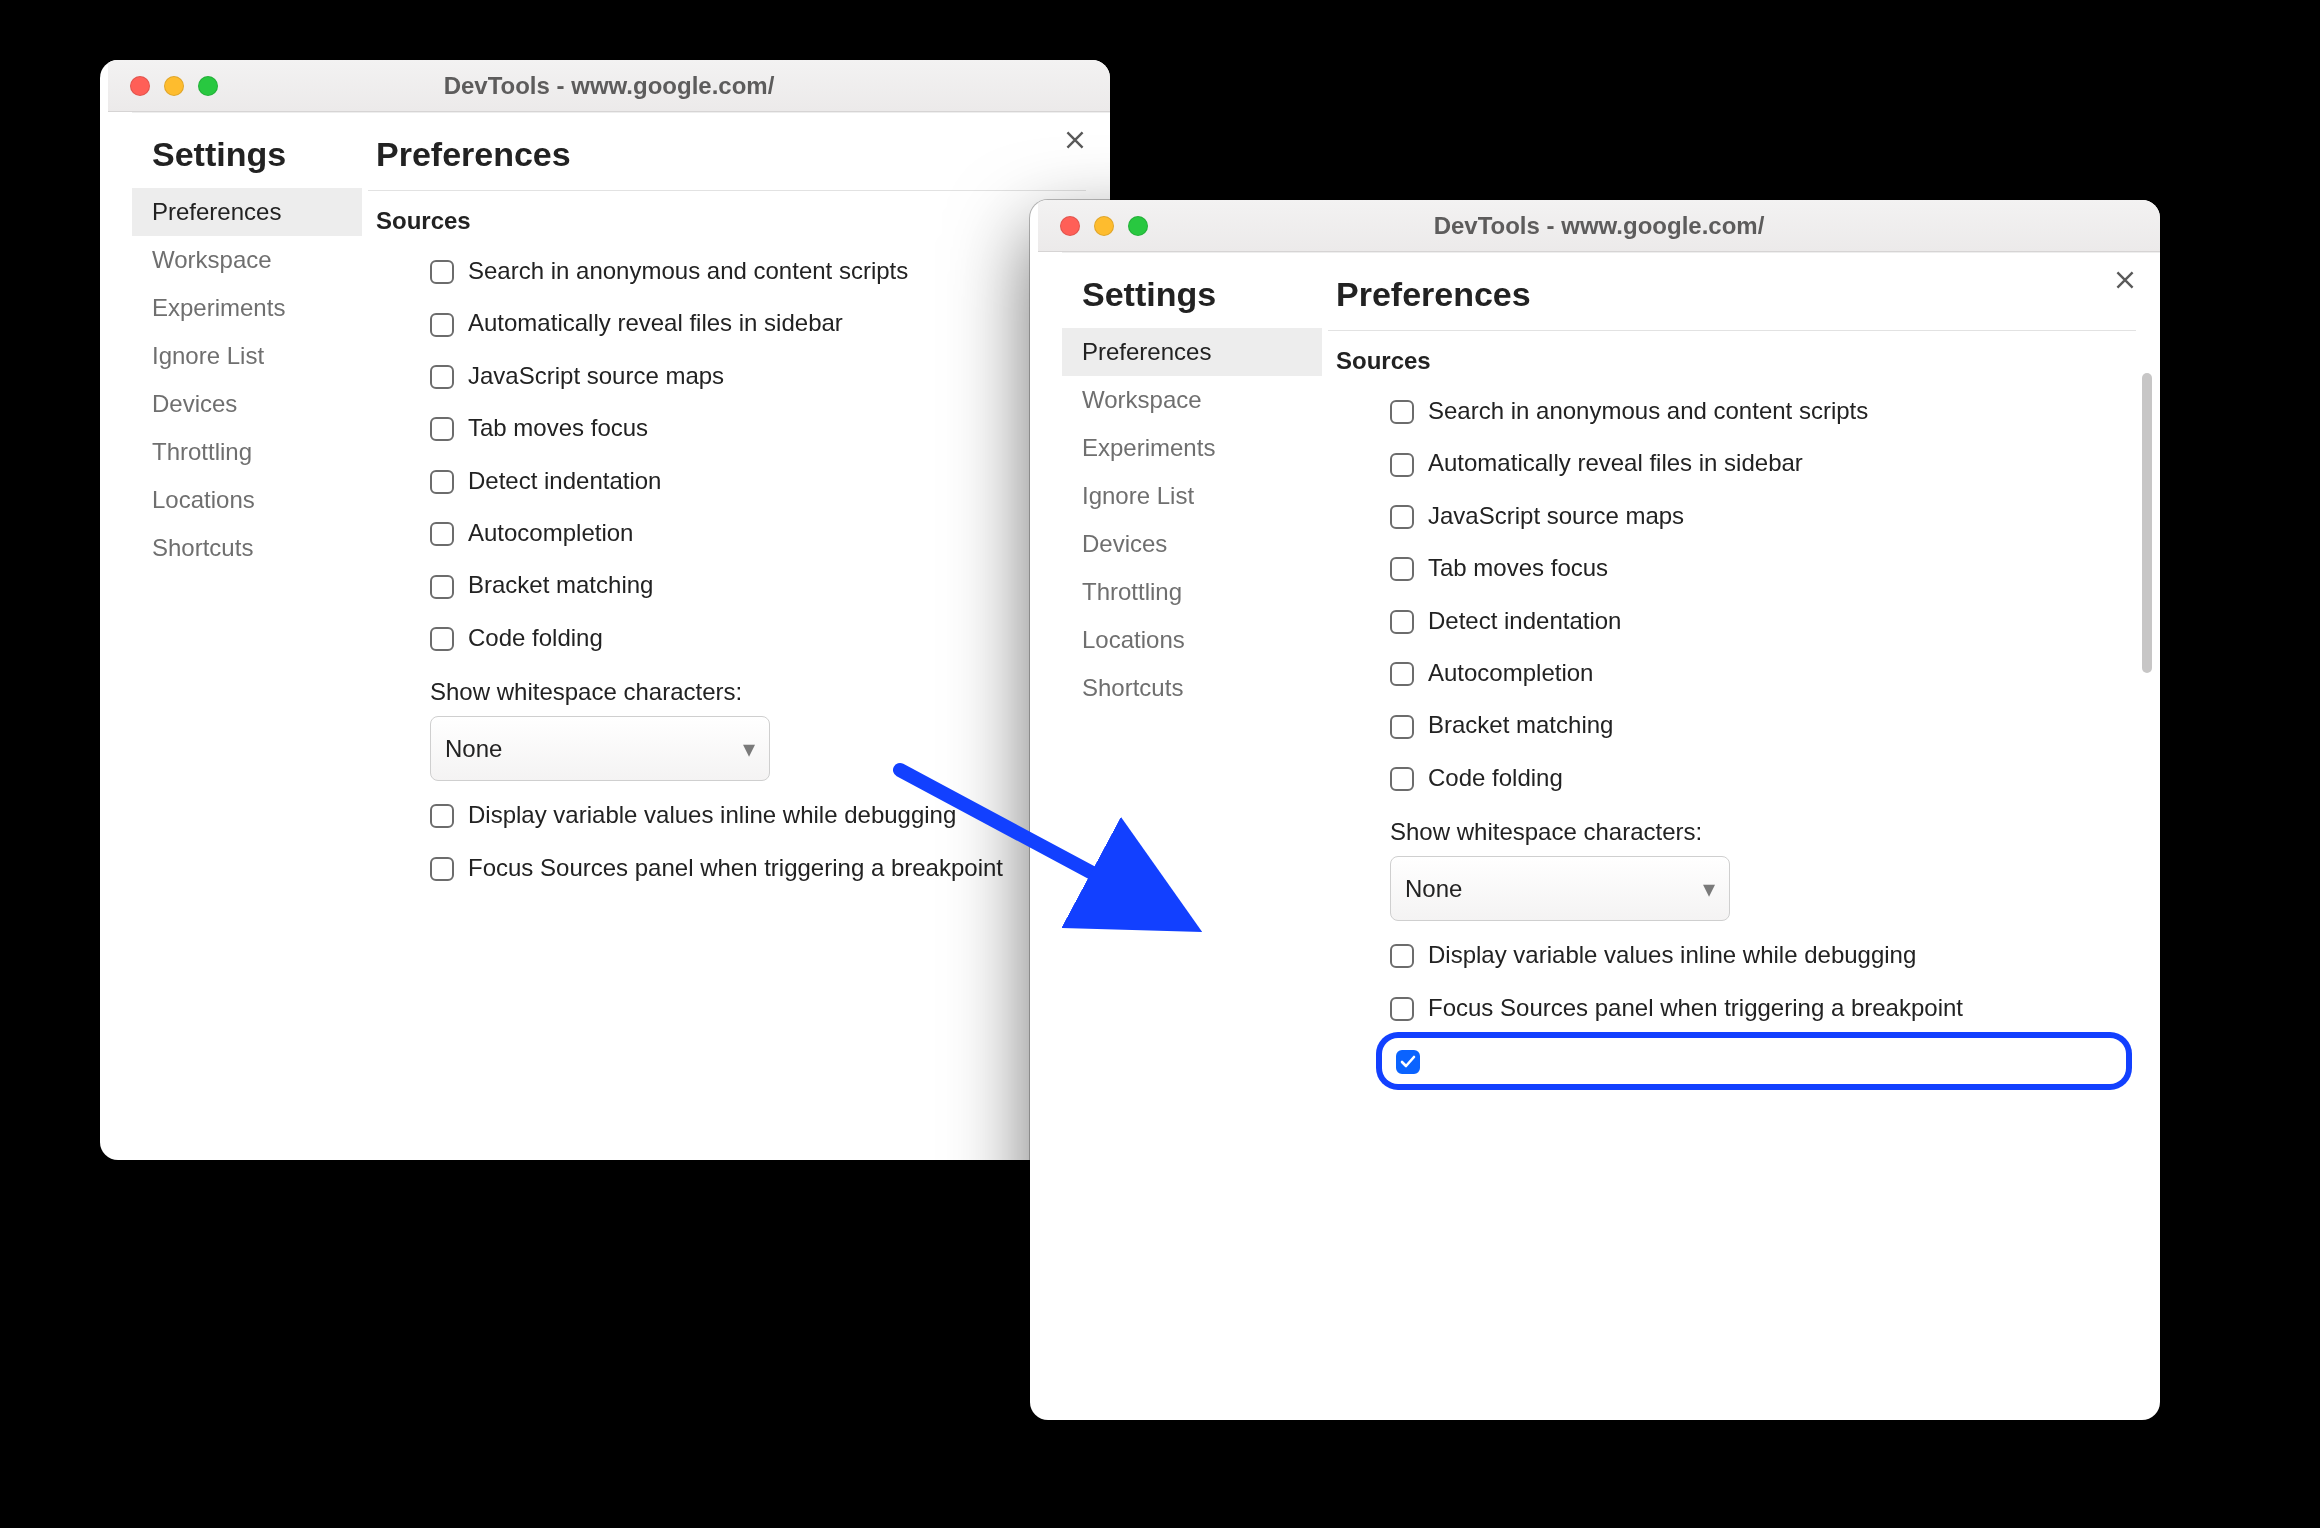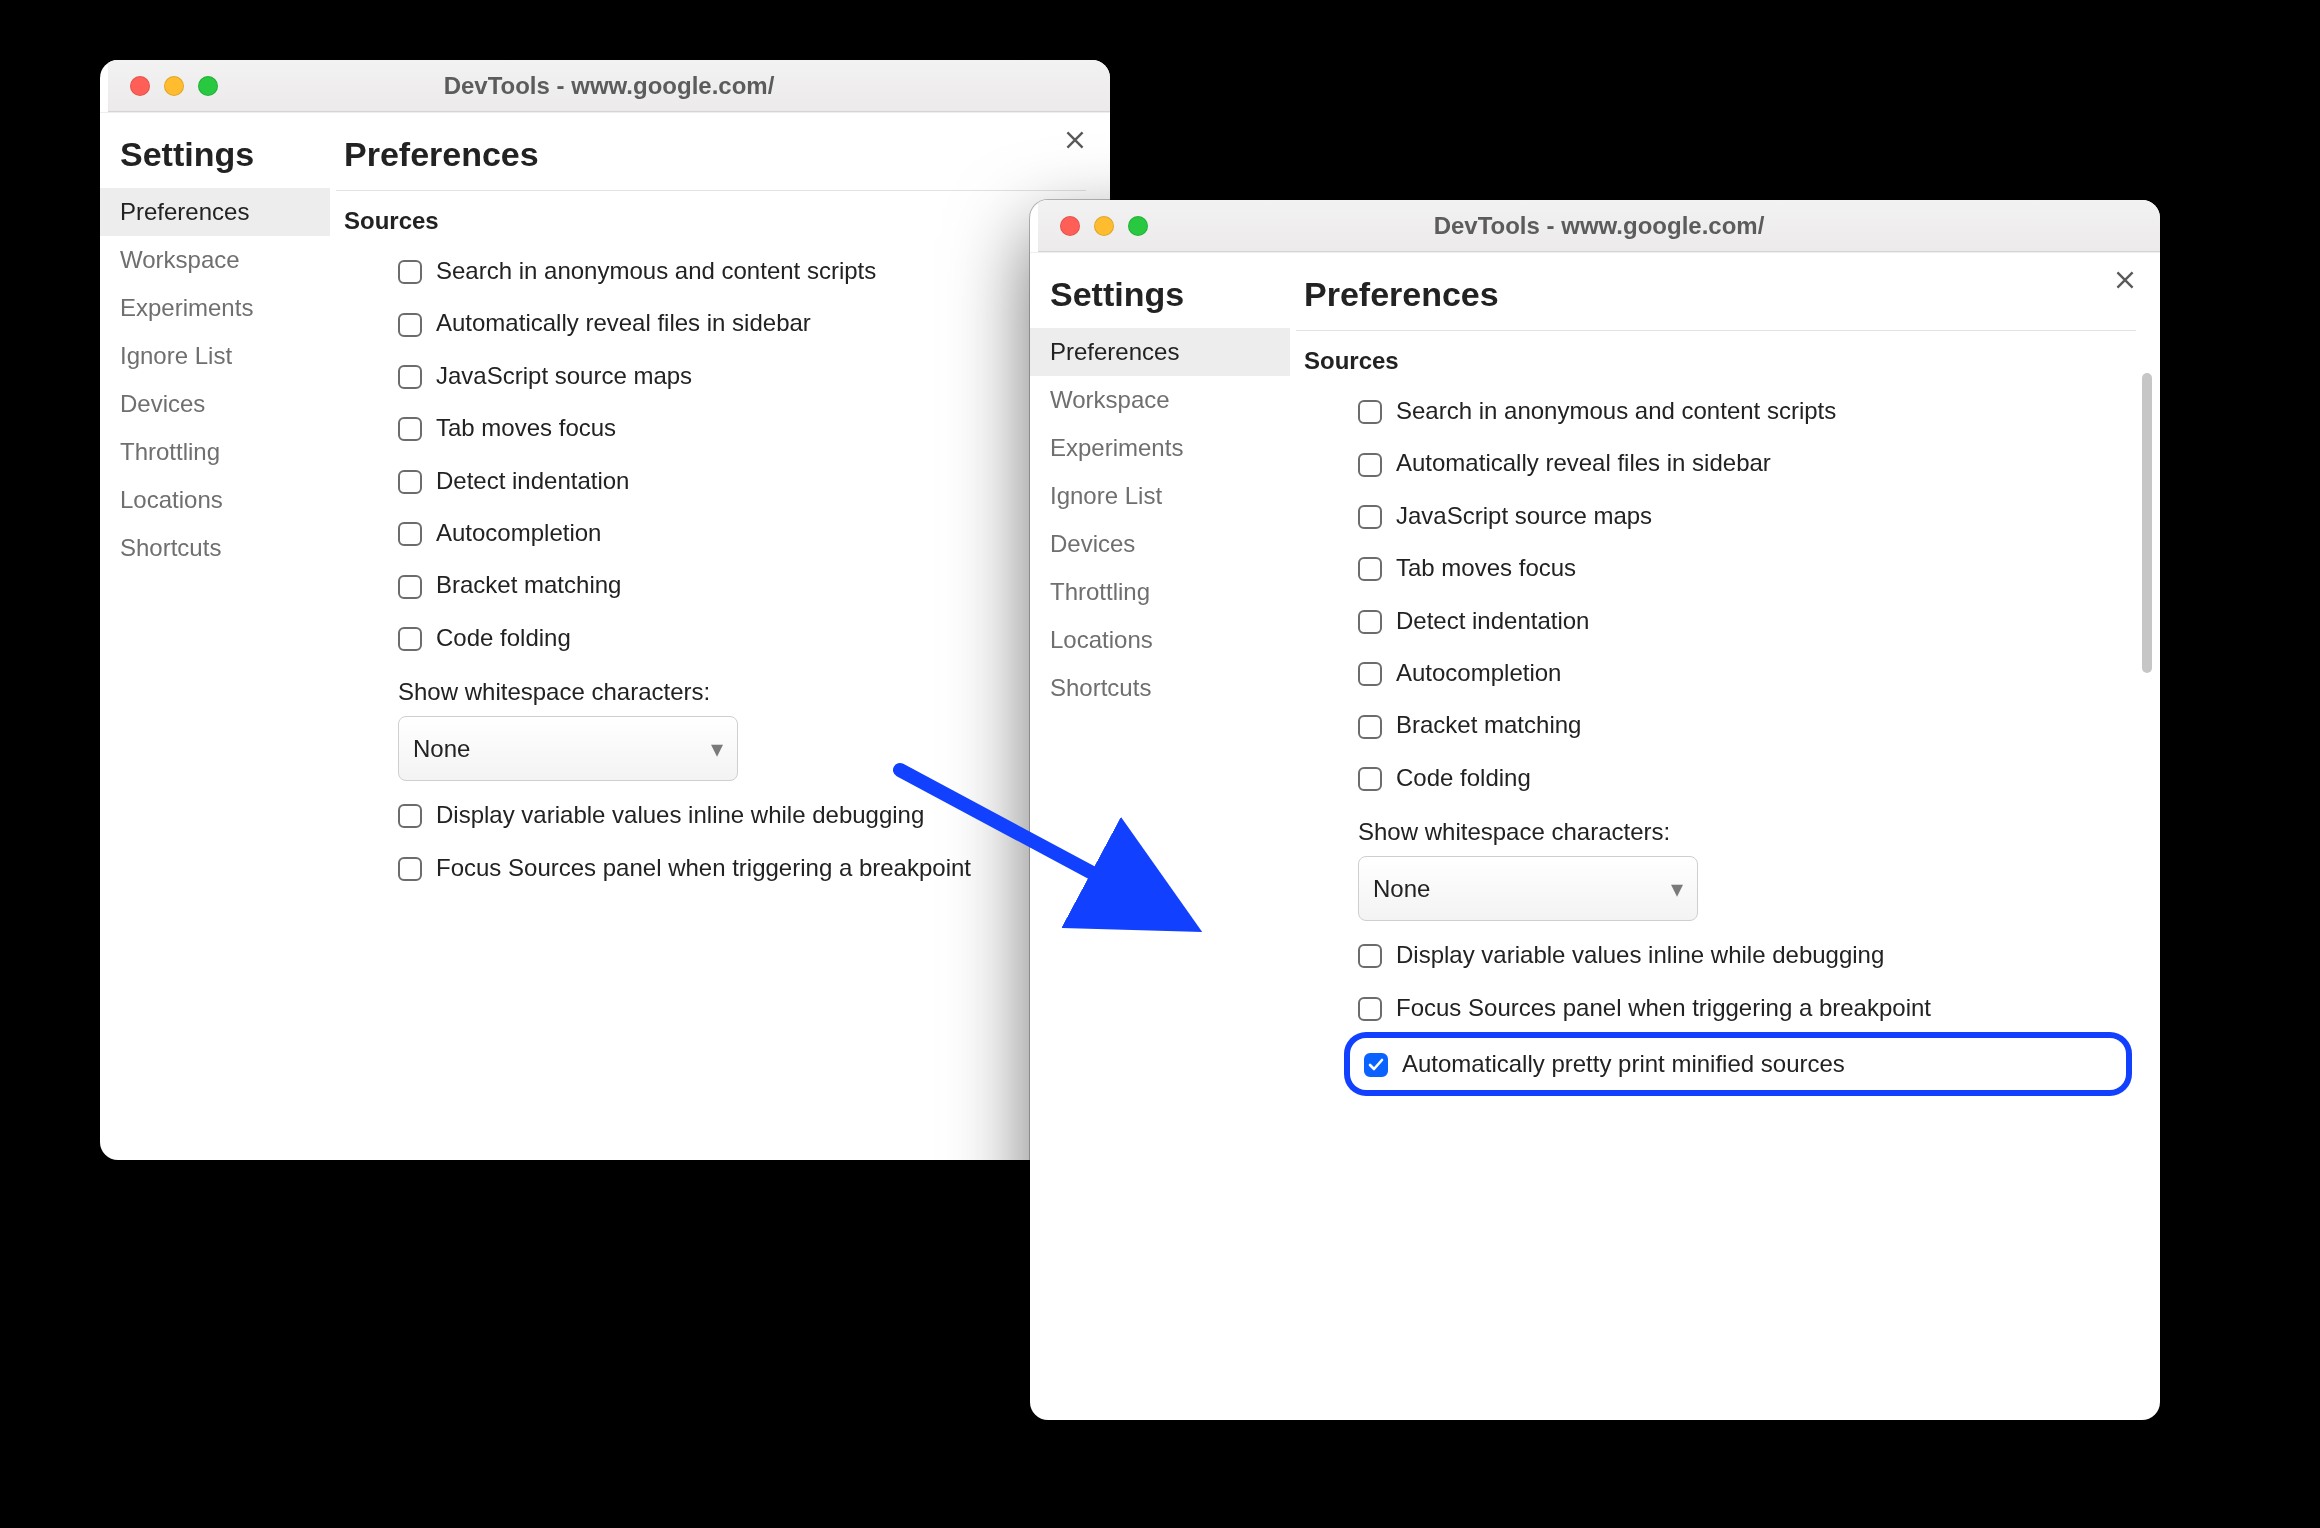--- a/index.html
+++ b/index.html
@@ -57,20 +57,21 @@
     font-weight: 600;
     color: #5d5c5c;
     pointer-events: none;
   }
   .body {
     display: flex;
     flex: 1 1 auto;
     min-height: 0;
     position: relative;
     border-top: 1px solid #eee;
+    margin-left: 32px;
   }
   .close-x {
     position: absolute;
     top: 10px;
     right: 18px;
     width: 34px; height: 34px;
     display:flex;align-items:center;justify-content:center;
     color:#5a5a5a;
     cursor:pointer;
   }
@@ -366,21 +367,20 @@
             <div class="opt-row">
               <div class="cb"></div>
               <div class="opt-label">Focus Sources panel when triggering a breakpoint</div>
             </div>
             <div class="opt-row highlight">
               <div class="cb checked">
                 <svg viewBox="0 0 16 16">
                   <path d="M2 8 L6 12 L14 3" stroke="#fff" stroke-width="2.6" fill="none" stroke-linecap="round" stroke-linejoin="round"></path>
                 </svg>
               </div>
-              <div class="opt-label">Automatically pretty print minified sources</div>
             </div>
           </div>
         <div class="scrollbar">
           <div class="scroll-thumb"></div>
         </div>
       </div>
     </div>
   </div>
 
   <div class="arrow" style="left:880px; top:750px;">

